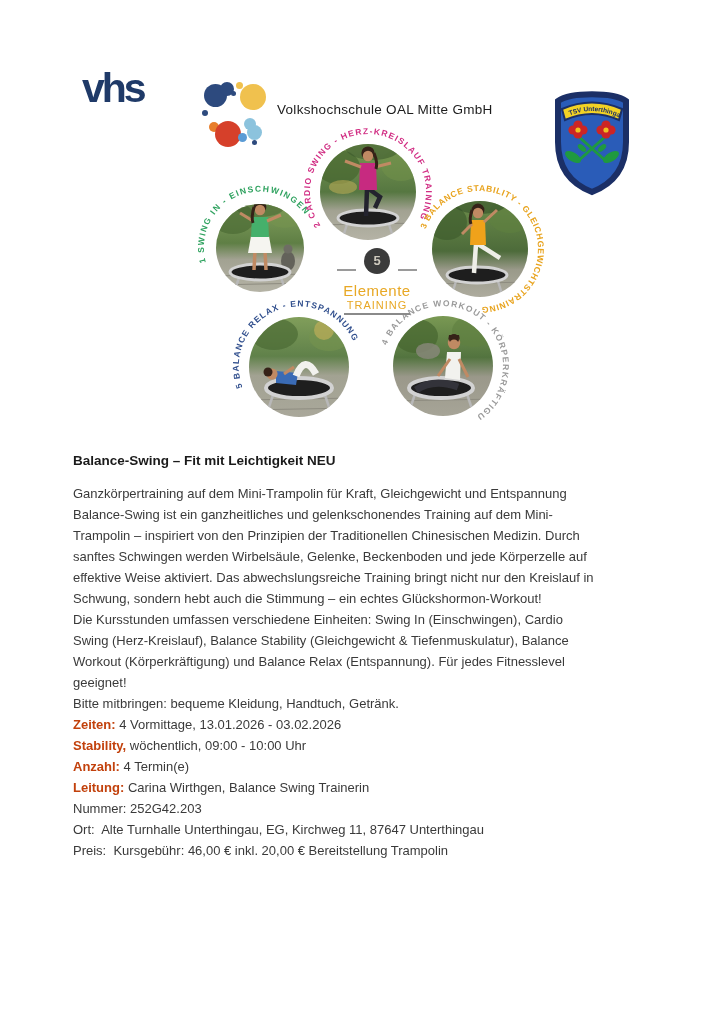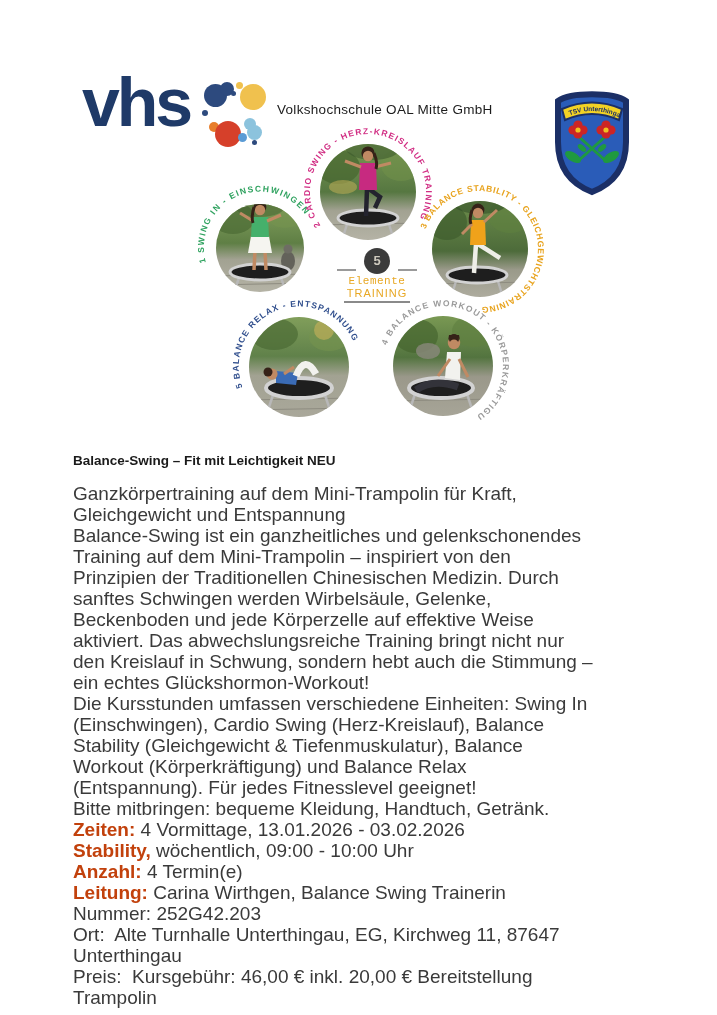--- a/index.html
+++ b/index.html
@@ -7,45 +7,45 @@
     --dot-lightblue:#8cc3dd; --dot-blue2:#5b9bd5; --dot-orange:#e87e2b;
     --center-gold:#e8a825; --center-dark:#3b3b3b;
     --crest-blue:#2a5cb8; --crest-border:#1b2f66; --crest-banner:#f2d225;
     --crest-red:#cc2525; --crest-green:#1f9940; --text:#3a3a3a;
   }
   html,body{margin:0;padding:0;}
   body{background:#e9e9e9;font-family:"Liberation Sans",sans-serif;}
   .page{position:relative;width:717px;height:1015px;background:#ffffff;overflow:hidden;margin:0 auto;}
 
   
-  .vhs-word{position:absolute;left:82px;top:68px;font-size:68px;font-weight:bold;
+  .vhs-word{position:absolute;left:82px;top:68px;font-size:41px;font-weight:bold;
     letter-spacing:-3px;color:var(--vhs-navy);line-height:1;}
   .dot{position:absolute;border-radius:50%;}
   .org-name{position:absolute;left:277px;top:102px;font-size:13.5px;color:#1c1c1c;letter-spacing:.3px;}
   .crest{position:absolute;left:549px;top:84px;}
 
   
   .ring-svg{position:absolute;overflow:visible;}
   .arc-text{font-family:"Liberation Sans",sans-serif;font-weight:bold;font-size:8.5px;}
   .ls1{letter-spacing:1.4px;} .ls2{letter-spacing:1.2px;} .ls3{letter-spacing:.7px;}
   .ls4{letter-spacing:1.25px;} .ls5{letter-spacing:1.1px;}
 
   .center-logo{position:absolute;left:337px;top:248px;width:80px;text-align:center;}
   .c5-circle{width:26px;height:26px;border-radius:50%;background:var(--center-dark);
     color:#cfcabe;font-weight:bold;font-size:13px;line-height:26px;margin:0 auto;position:relative;z-index:2;}
   .c5-line{position:absolute;top:21px;width:19px;height:2px;background:#9a9a9a;}
   .c5-line.left{left:0;} .c5-line.right{right:0;}
-  .c5-elemente{color:var(--center-gold);font-size:11px;margin-top:1px;letter-spacing:.5px;font-family:Liberation Mono, monospace;}
+  .c5-elemente{color:var(--center-gold);font-size:15px;margin-top:8px;letter-spacing:.5px;}
   .c5-training{color:var(--center-gold);font-size:11px;font-weight:normal;letter-spacing:1px;}
   .c5-underline{width:66px;height:2px;background:#8a8a8a;margin:2px auto 0;}
 
   
   .content{position:absolute;left:73px;top:450px;width:524px;color:var(--text);}
   .doc-title{font-size:13.5px;font-weight:bold;color:#1a1a1a;margin:0 0 12px 0;line-height:21px;}
-  .tline{font-size:19px;line-height:21px;white-space:pre-wrap;}
+  .tline{font-size:13px;line-height:21px;white-space:pre-wrap;}
   .tline strong{color:#c2410c;}
 </style>
 </head>
 <body>
 
 <div class="page">
 
   <div class="vhs-word">vhs</div>
 
   <div>

